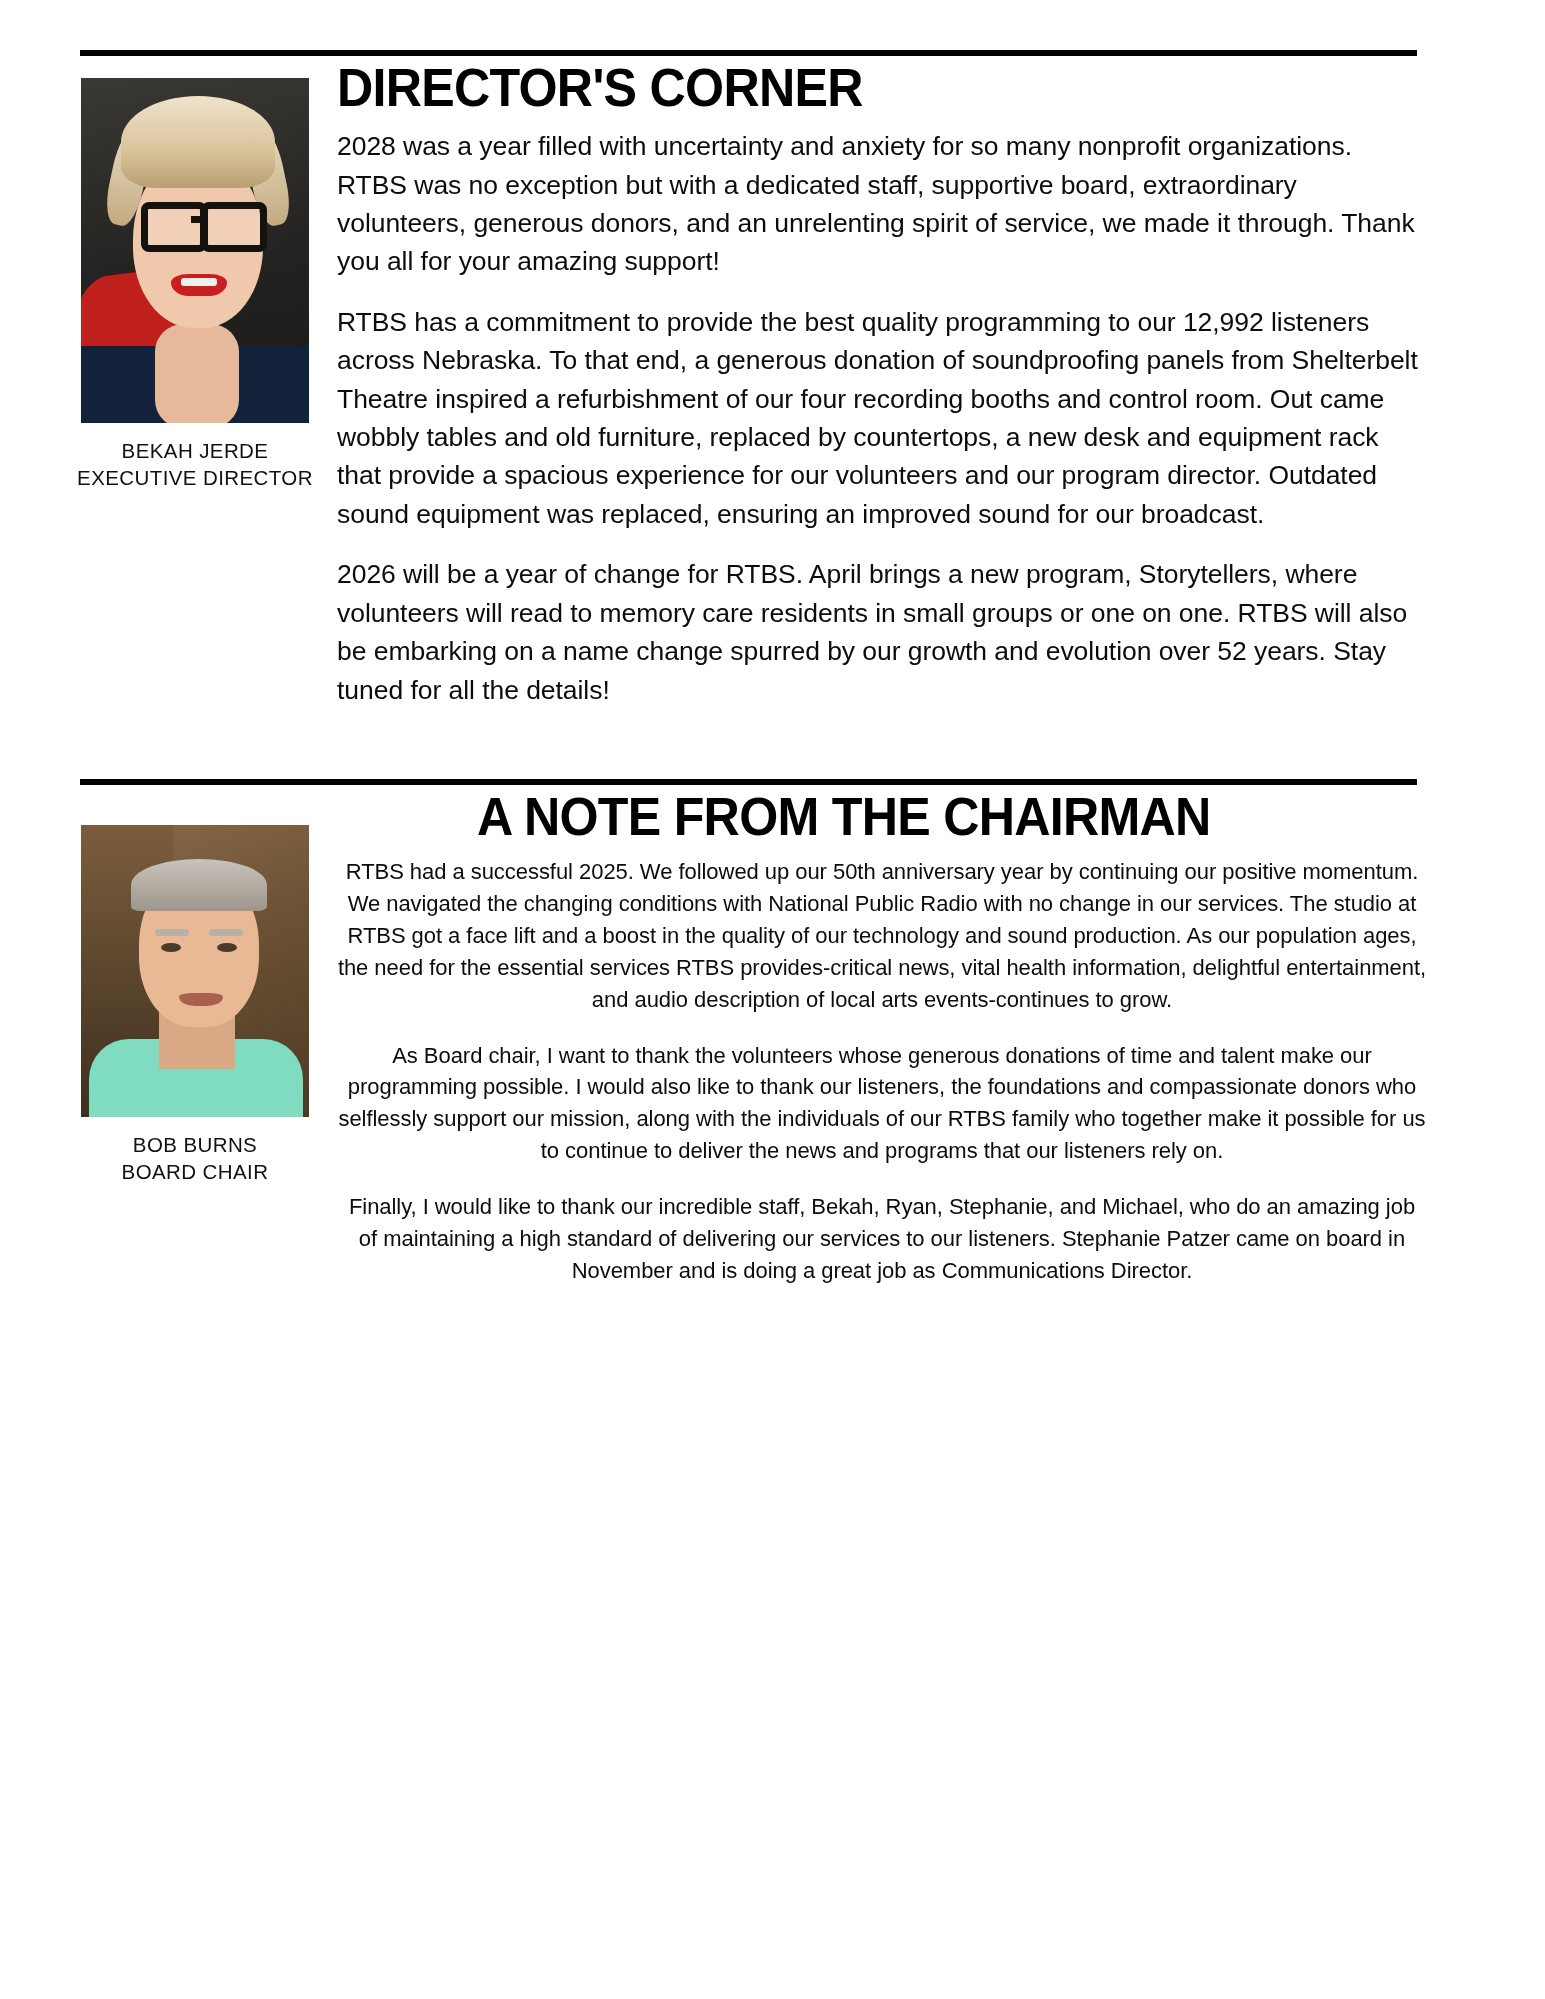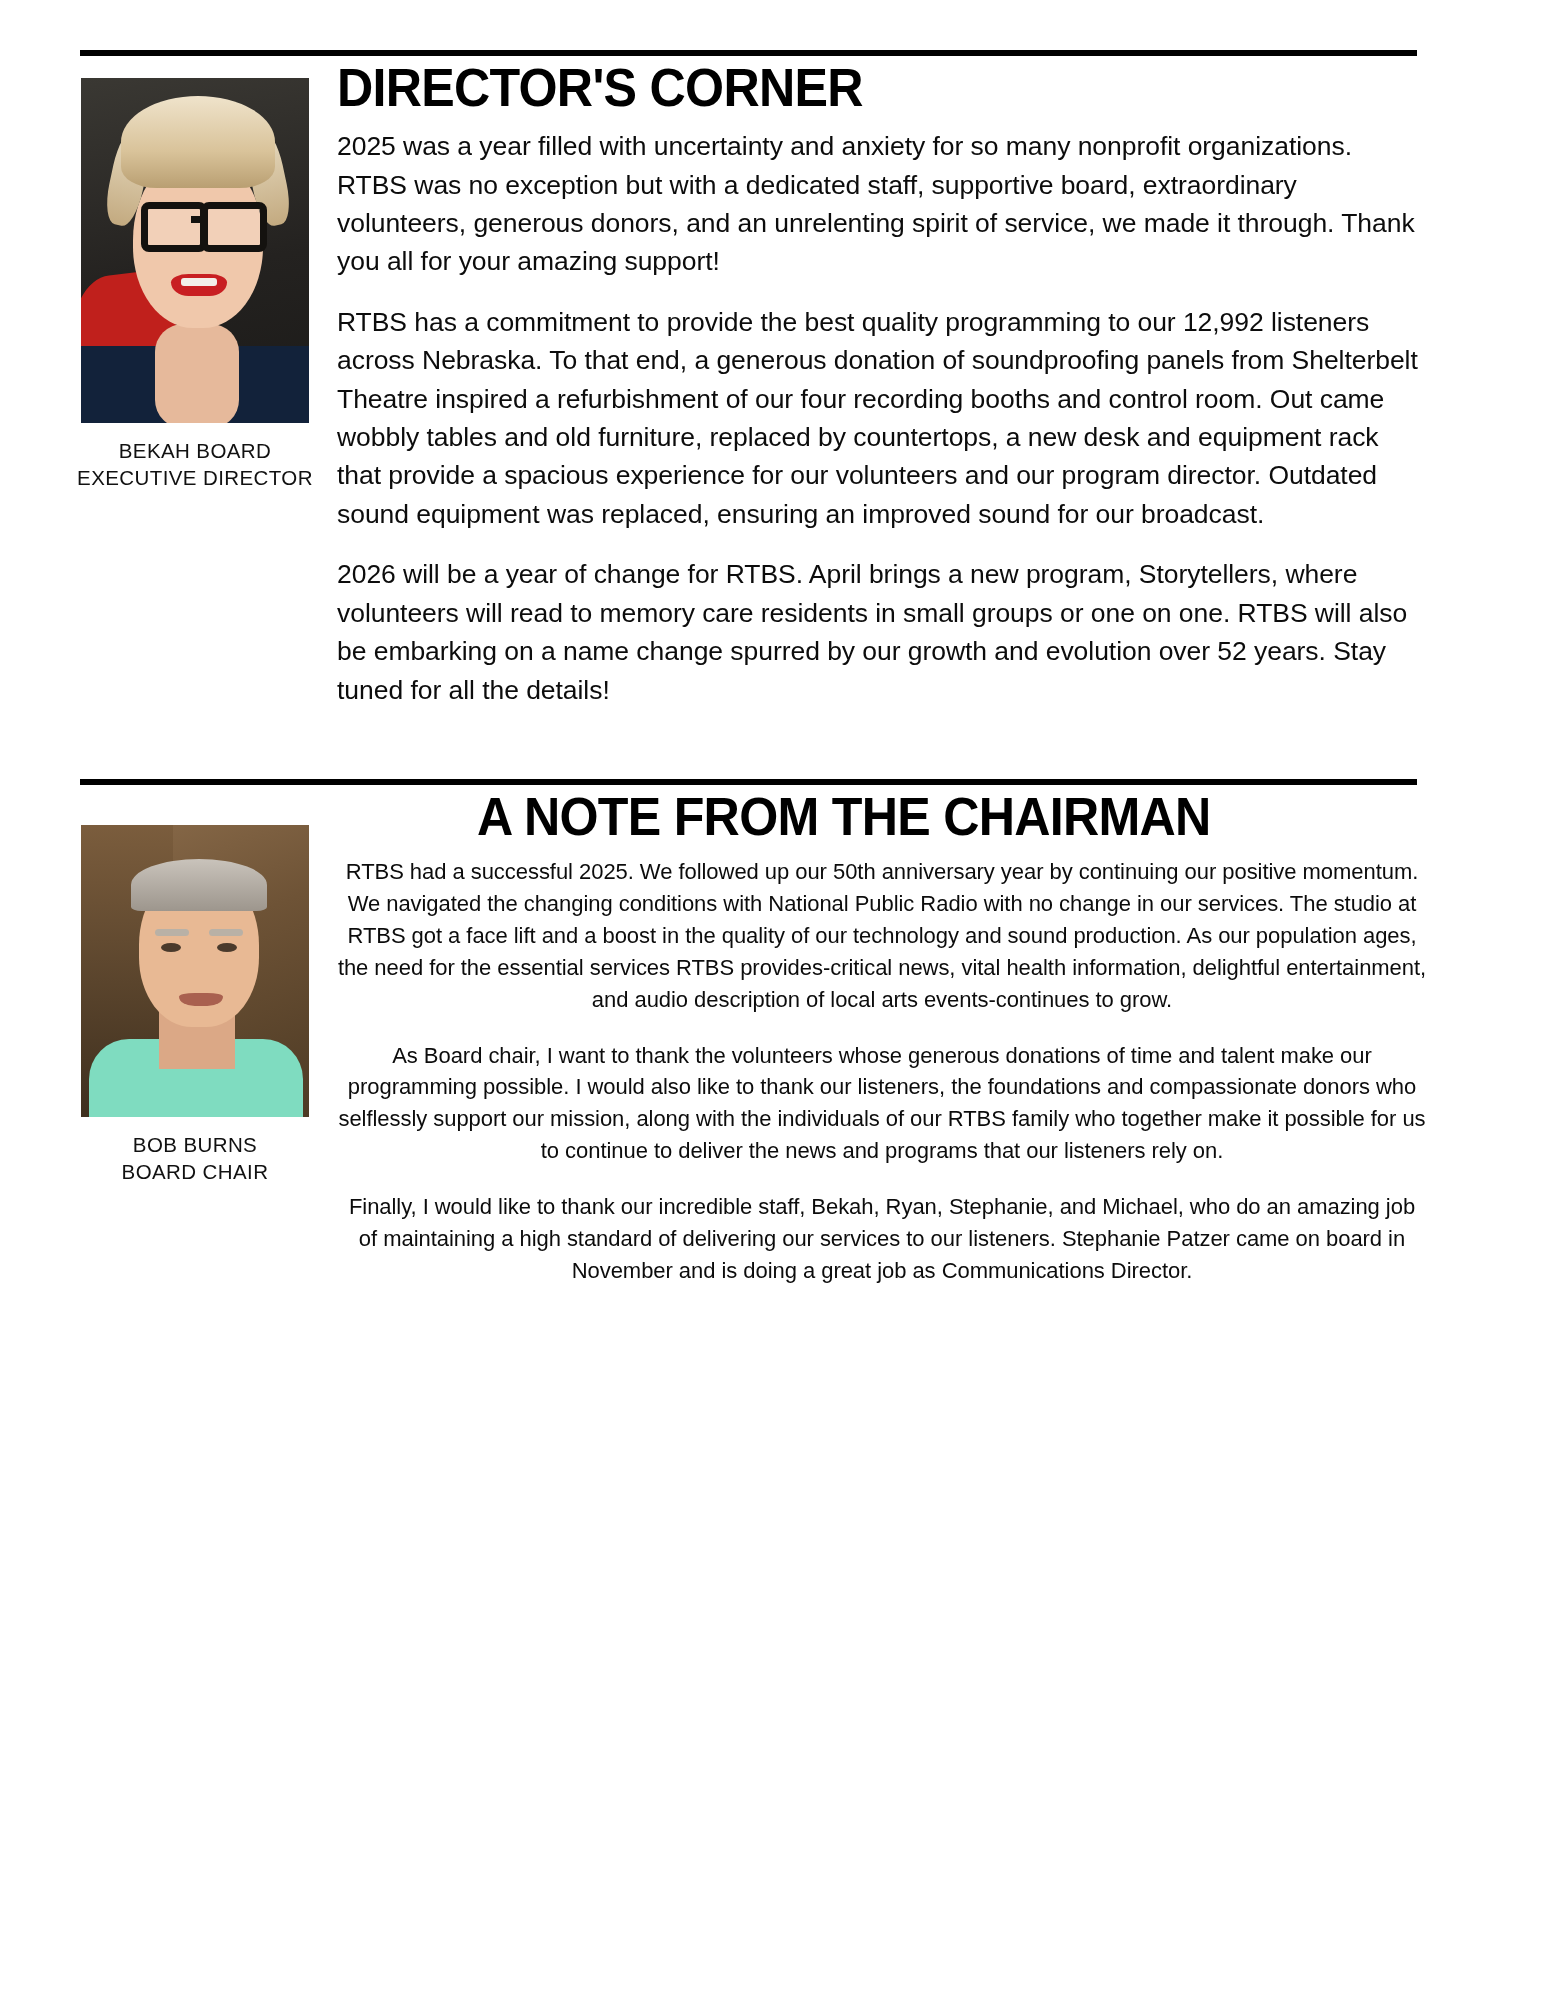--- a/index.html
+++ b/index.html
@@ -165,27 +165,27 @@
         <div class="pz bk-face"></div>
         <div class="pz bk-hair2"></div>
         <div class="pz bk-hair3"></div>
         <div class="pz bk-hair"></div>
         <div class="pz bk-gl-l"></div>
         <div class="pz bk-gl-r"></div>
         <div class="pz bk-gl-b"></div>
         <div class="pz bk-lip"></div>
         <div class="pz bk-teeth"></div>
       </div>
-      <div class="caption">BEKAH BOARD
+      <div class="caption">BEKAH JERDE
 EXECUTIVE DIRECTOR</div>
     </div>
 
     <div class="text-col" id="text-director">
       <h1 class="section-heading">DIRECTOR'S CORNER</h1>
-      <p class="para">2025 was a year filled with uncertainty and anxiety for so many nonprofit organizations.  RTBS was no exception but with a dedicated staff, supportive board, extraordinary volunteers, generous donors, and an unrelenting spirit of service, we made it through.  Thank you all for your amazing support!</p>
+      <p class="para">2028 was a year filled with uncertainty and anxiety for so many nonprofit organizations.  RTBS was no exception but with a dedicated staff, supportive board, extraordinary volunteers, generous donors, and an unrelenting spirit of service, we made it through.  Thank you all for your amazing support!</p>
       <p class="para">RTBS has a commitment to provide the best quality programming to our 12,992 listeners across Nebraska.  To that end, a generous donation of soundproofing panels from Shelterbelt Theatre inspired a refurbishment of our four recording booths and control room.  Out came wobbly tables and old furniture, replaced by countertops, a new desk and equipment rack that provide a spacious experience for our volunteers and our program director.  Outdated sound equipment was replaced, ensuring an improved sound for our broadcast.</p>
       <p class="para">2026 will be a year of change for RTBS.  April brings a new program, Storytellers, where volunteers will read to memory care residents in small groups or one on one.   RTBS will also be embarking on a name change spurred by our growth and evolution over 52 years.  Stay tuned for all the details!</p>
     </div>
 
   </div>
 
   <div class="rule mid"></div>
 
   <div class="section" id="section-chairman">
 

